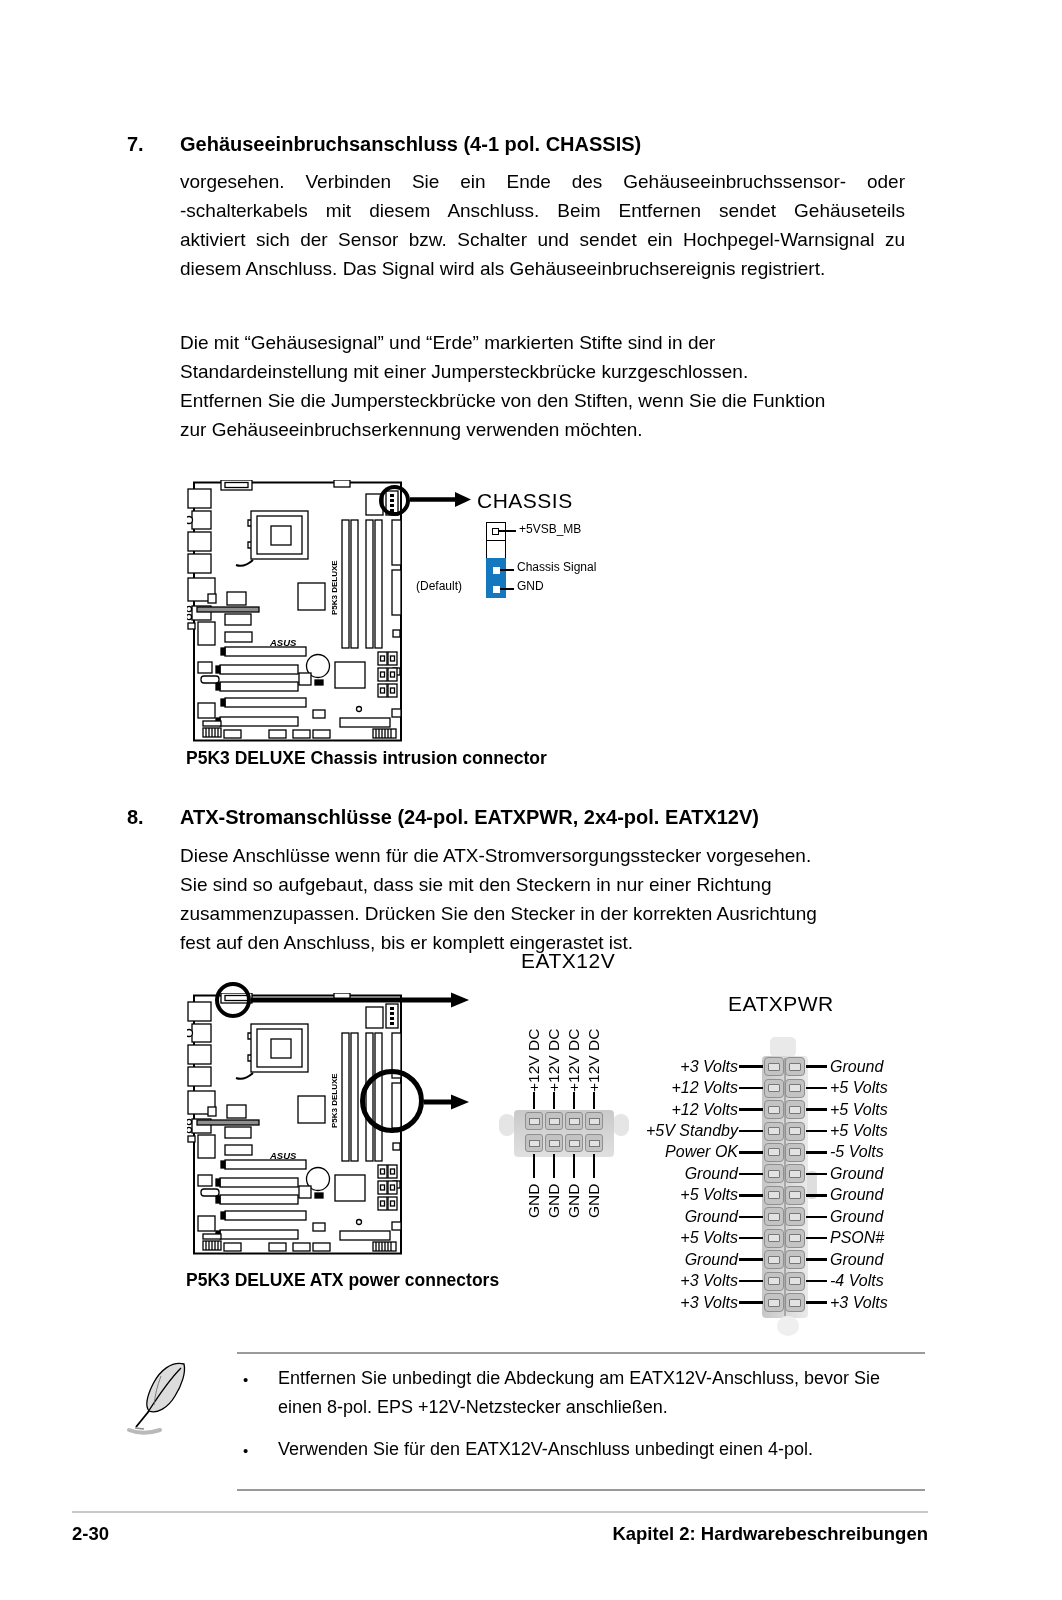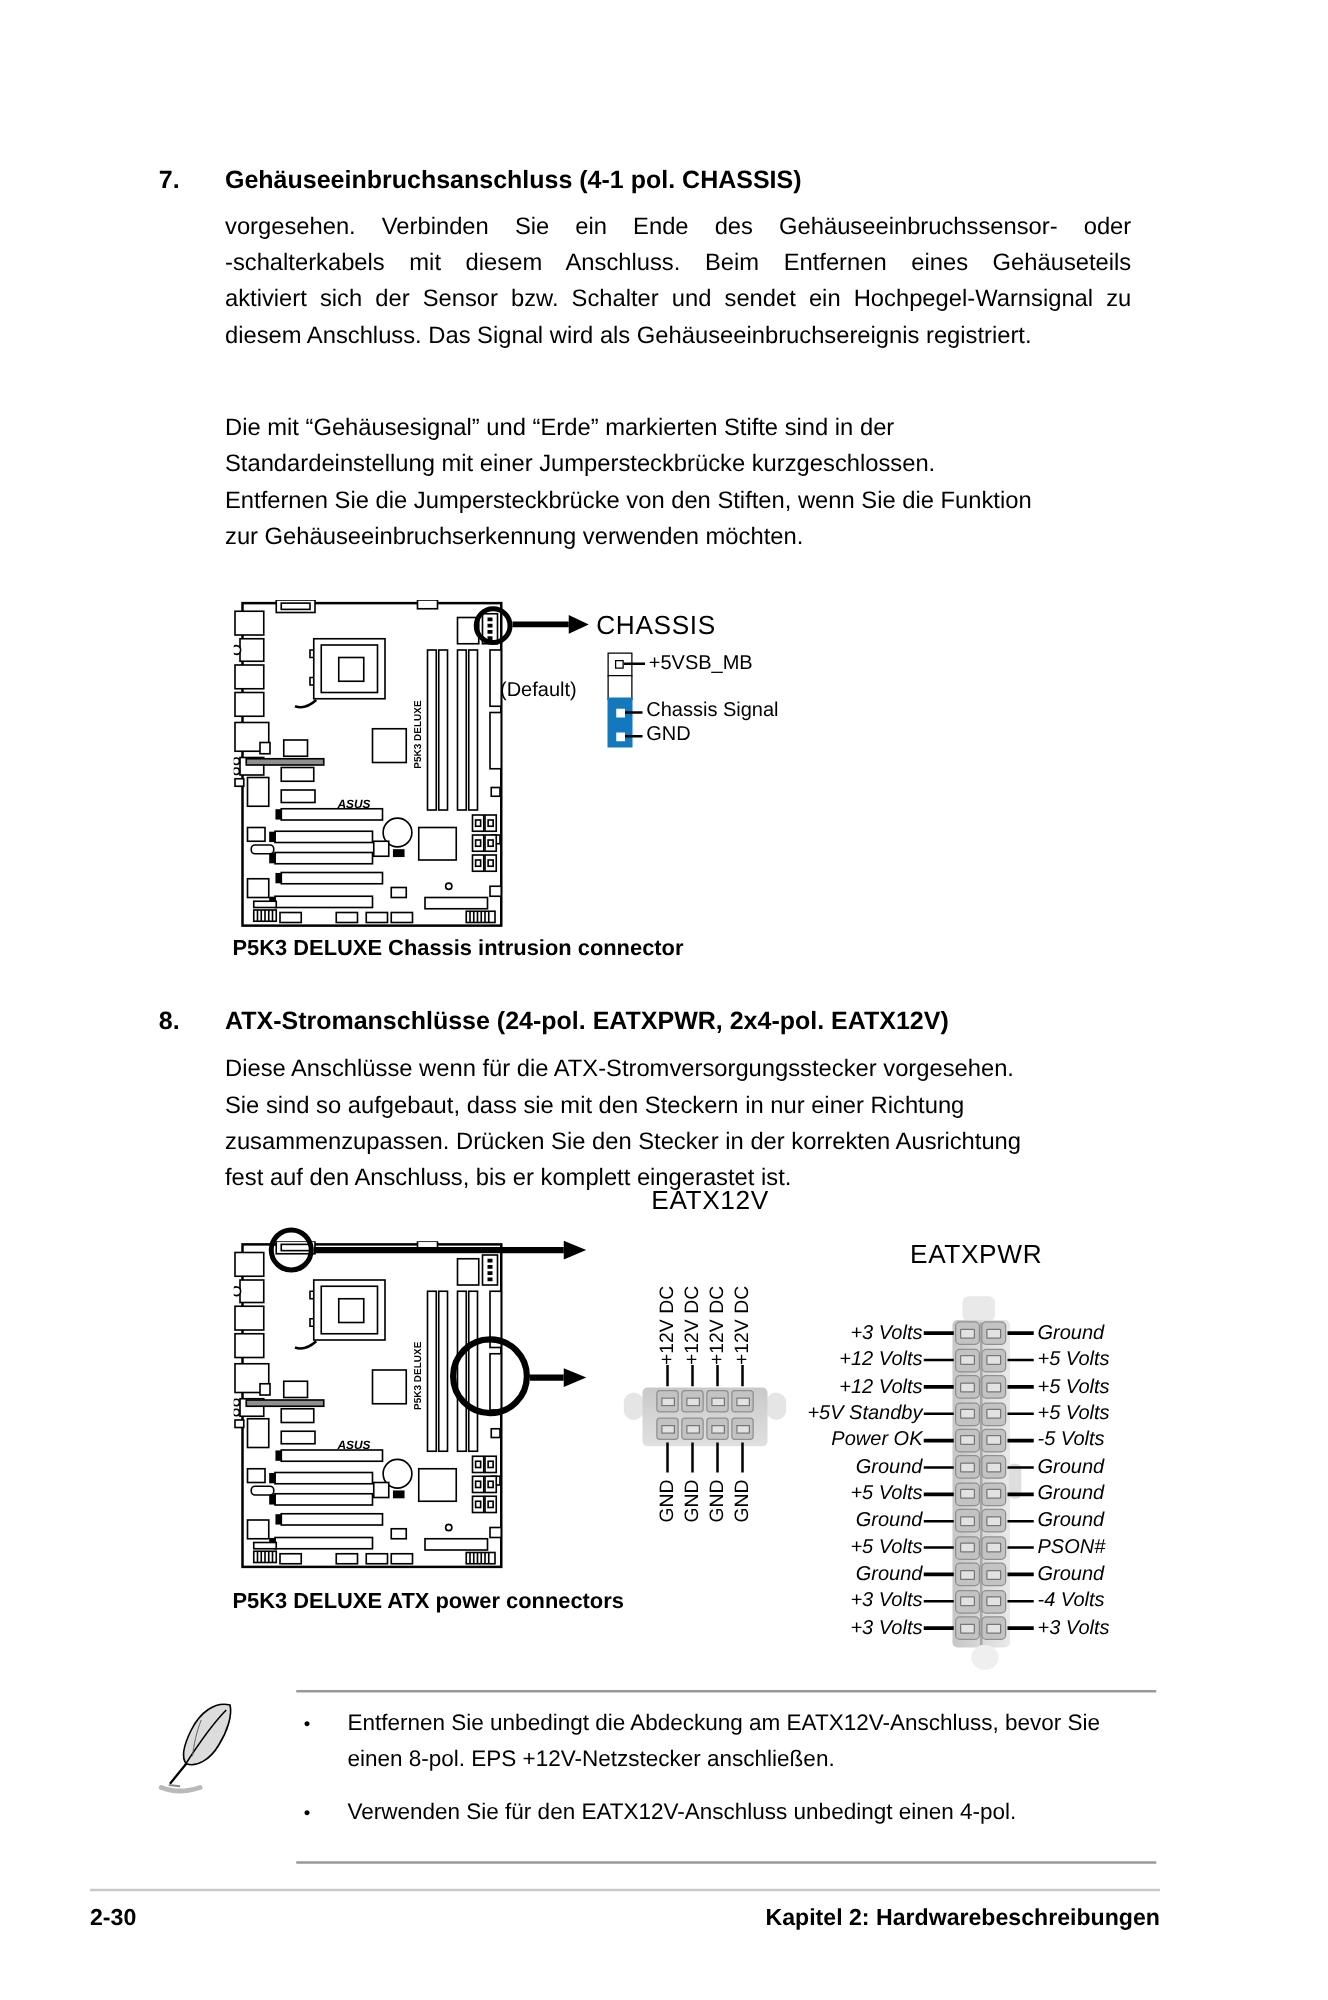--- a/index.html
+++ b/index.html
@@ -5,21 +5,21 @@
   html,body{margin:0;padding:0;background:#fff;}
   body{width:1062px;height:1600px;position:relative;overflow:hidden;
        font-family:"Liberation Sans","DejaVu Sans",sans-serif;color:#000;}
   .abs{position:absolute;}
   .h-num,.h-title{font-size:20px;font-weight:bold;white-space:nowrap;}
   .para{font-size:19px;line-height:29px;}
   .para div{white-space:normal;}
   .jl{text-align:justify;text-align-last:justify;}
   .caption{font-size:17.5px;font-weight:bold;white-space:nowrap;}
   .conn-title{font-size:21px;letter-spacing:0.5px;white-space:nowrap;}
-  .pinlabel{font-size:16px;white-space:nowrap;}
+  .pinlabel{font-size:12px;white-space:nowrap;}
   .wire{position:absolute;background:#000;height:2.2px;}
   .ch-cell{position:absolute;width:20px;height:20px;background:#fff;border:1.7px solid #000;box-sizing:border-box;}
   .ch-pin{position:absolute;width:7px;height:7px;background:#fff;border:1.4px solid #000;box-sizing:border-box;}
   .ch-pin-w{position:absolute;width:6.5px;height:6.5px;background:#fff;}
   .blue-block{position:absolute;width:20px;height:40px;}
   
   .e12-cols{display:flex;}
   .e12-col{width:20px;display:flex;flex-direction:column;align-items:center;}
   .vlab{writing-mode:vertical-rl;transform:rotate(180deg);font-size:15.5px;height:72px;white-space:nowrap;}
   .vlab-b{writing-mode:vertical-rl;transform:rotate(180deg);font-size:15.5px;height:40px;white-space:nowrap;}
@@ -176,21 +176,21 @@
         <text x="83" y="166" font-size="9.5" font-weight="bold" font-style="italic">ASUS</text>
       </symbol>
     </defs>
   </svg>
 
   <div class="abs h-num" style="left:127px;top:133px">7.</div>
   <div class="abs h-title" style="left:180px;top:133px">Gehäuseeinbruchsanschluss (4-1 pol. CHASSIS)</div>
 
   <div class="abs para" style="left:180px;top:167px;width:725px">
     <div class="jl">vorgesehen. Verbinden Sie ein Ende des Gehäuseeinbruchssensor- oder</div>
-    <div class="jl">-schalterkabels mit diesem Anschluss. Beim Entfernen eines Gehäuseteils</div>
+    <div class="jl">-schalterkabels mit diesem Anschluss. Beim Entfernen sendet Gehäuseteils</div>
     <div class="jl">aktiviert sich der Sensor bzw. Schalter und sendet ein Hochpegel-Warnsignal zu</div>
     <div>diesem Anschluss. Das Signal wird als Gehäuseeinbruchsereignis registriert.</div>
   </div>
 
   <div class="abs para" style="left:180px;top:328px;width:770px">
     <div>Die mit “Gehäusesignal” und “Erde” markierten Stifte sind in der</div>
     <div>Standardeinstellung mit einer Jumpersteckbrücke kurzgeschlossen.</div>
     <div>Entfernen Sie die Jumpersteckbrücke von den Stiften, wenn Sie die Funktion</div>
     <div>zur Gehäuseeinbruchserkennung verwenden möchten.</div>
   </div>
@@ -209,21 +209,21 @@
     <div class="ch-pin-w" style="left:493px;top:567px"></div>
     <div class="ch-pin-w" style="left:493px;top:586px"></div>
 
     <div class="wire" style="left:499px;top:530px;width:17px"></div>
     <div class="wire" style="left:500px;top:569px;width:14px"></div>
     <div class="wire" style="left:500px;top:588px;width:14px"></div>
 
     <div class="abs pinlabel" style="left:519px;top:522px">+5VSB_MB</div>
     <div class="abs pinlabel" style="left:517px;top:560px">Chassis Signal</div>
     <div class="abs pinlabel" style="left:517px;top:579px">GND</div>
-    <div class="abs pinlabel" style="left:400px;top:544px;width:78px;text-align:left">(Default)</div>
+    <div class="abs pinlabel" style="left:400px;top:579px;width:78px;text-align:center">(Default)</div>
 
     <div class="abs caption" style="left:186px;top:748px">P5K3 DELUXE Chassis intrusion connector</div>
   </div>
 
   <div class="abs h-num" style="left:127px;top:806px">8.</div>
   <div class="abs h-title" style="left:180px;top:806px">ATX-Stromanschlüsse (24-pol. EATXPWR, 2x4-pol. EATX12V)</div>
 
   <div class="abs para" style="left:180px;top:841px;width:770px">
     <div>Diese Anschlüsse wenn für die ATX-Stromversorgungsstecker vorgesehen.</div>
     <div>Sie sind so aufgebaut, dass sie mit den Steckern in nur einer Richtung</div>

